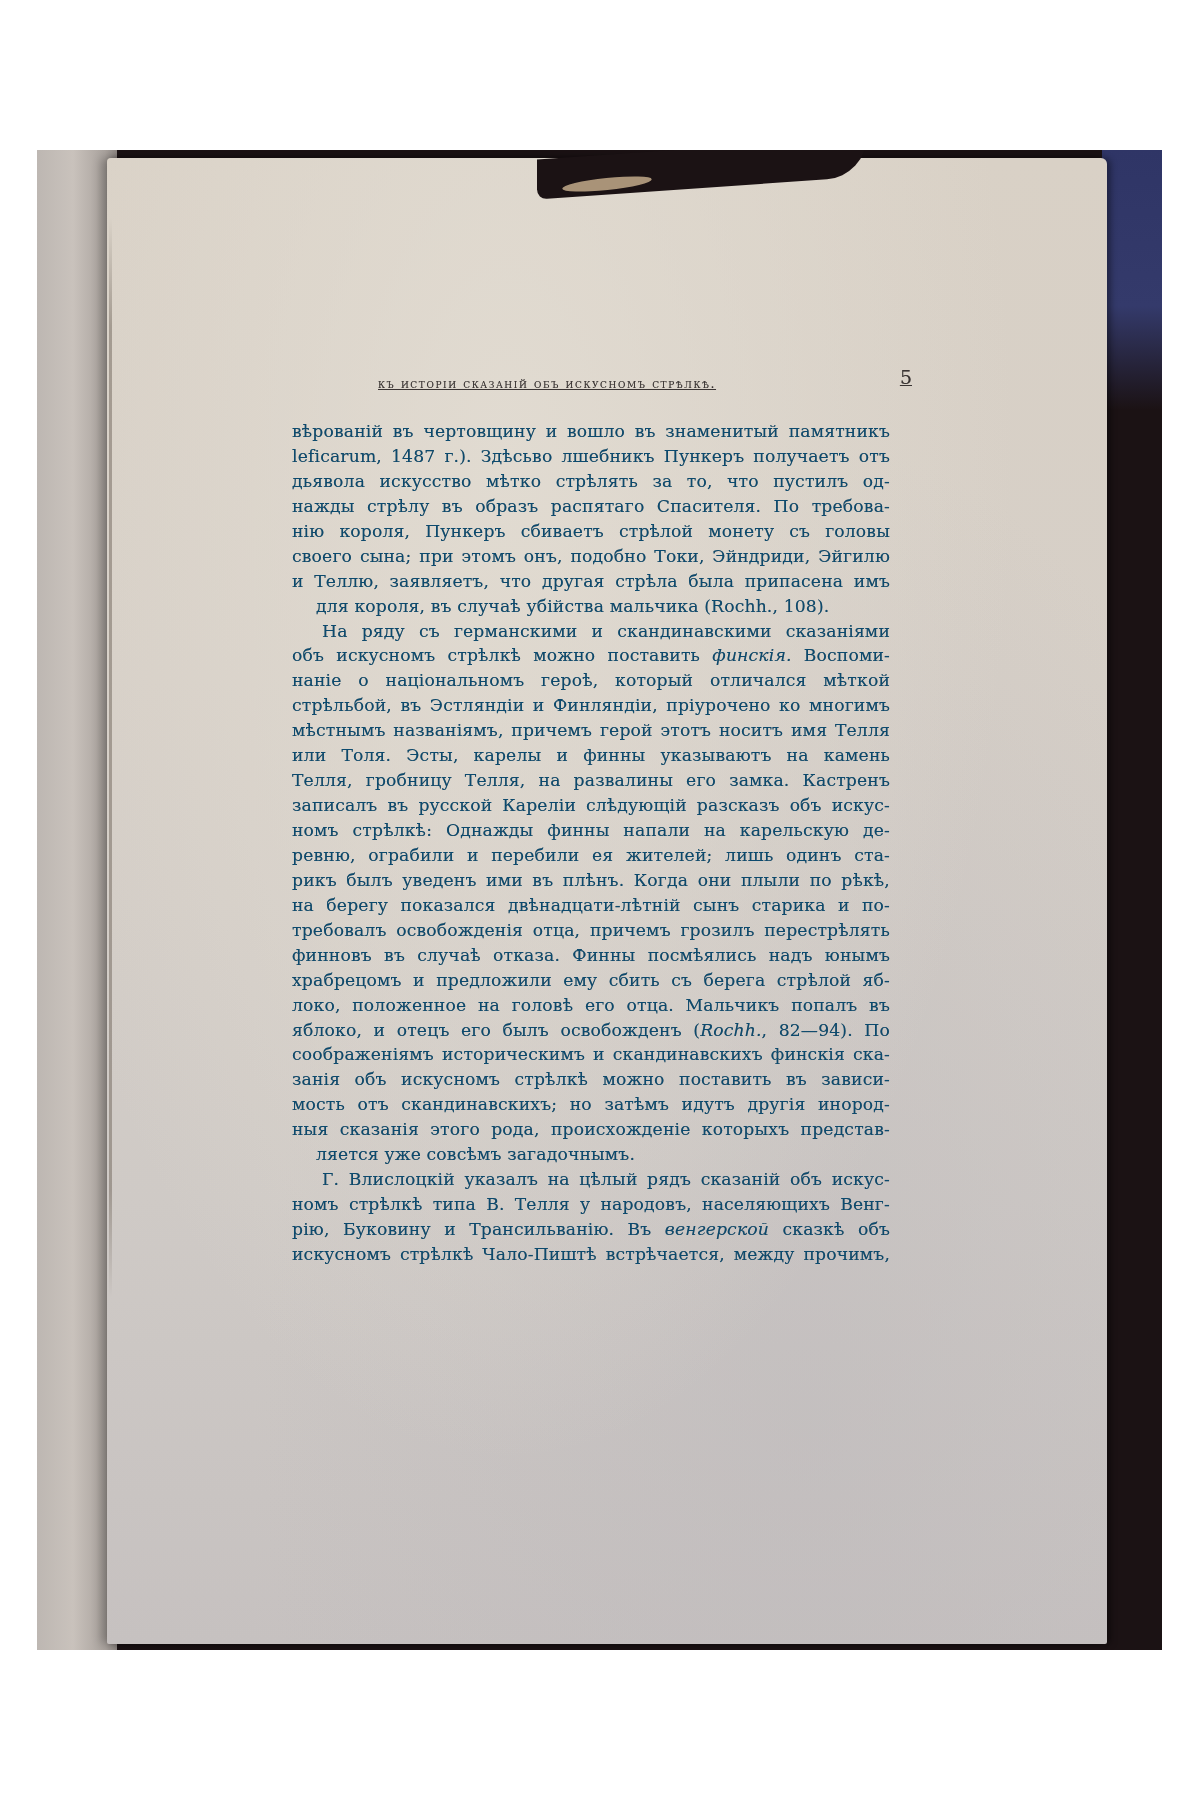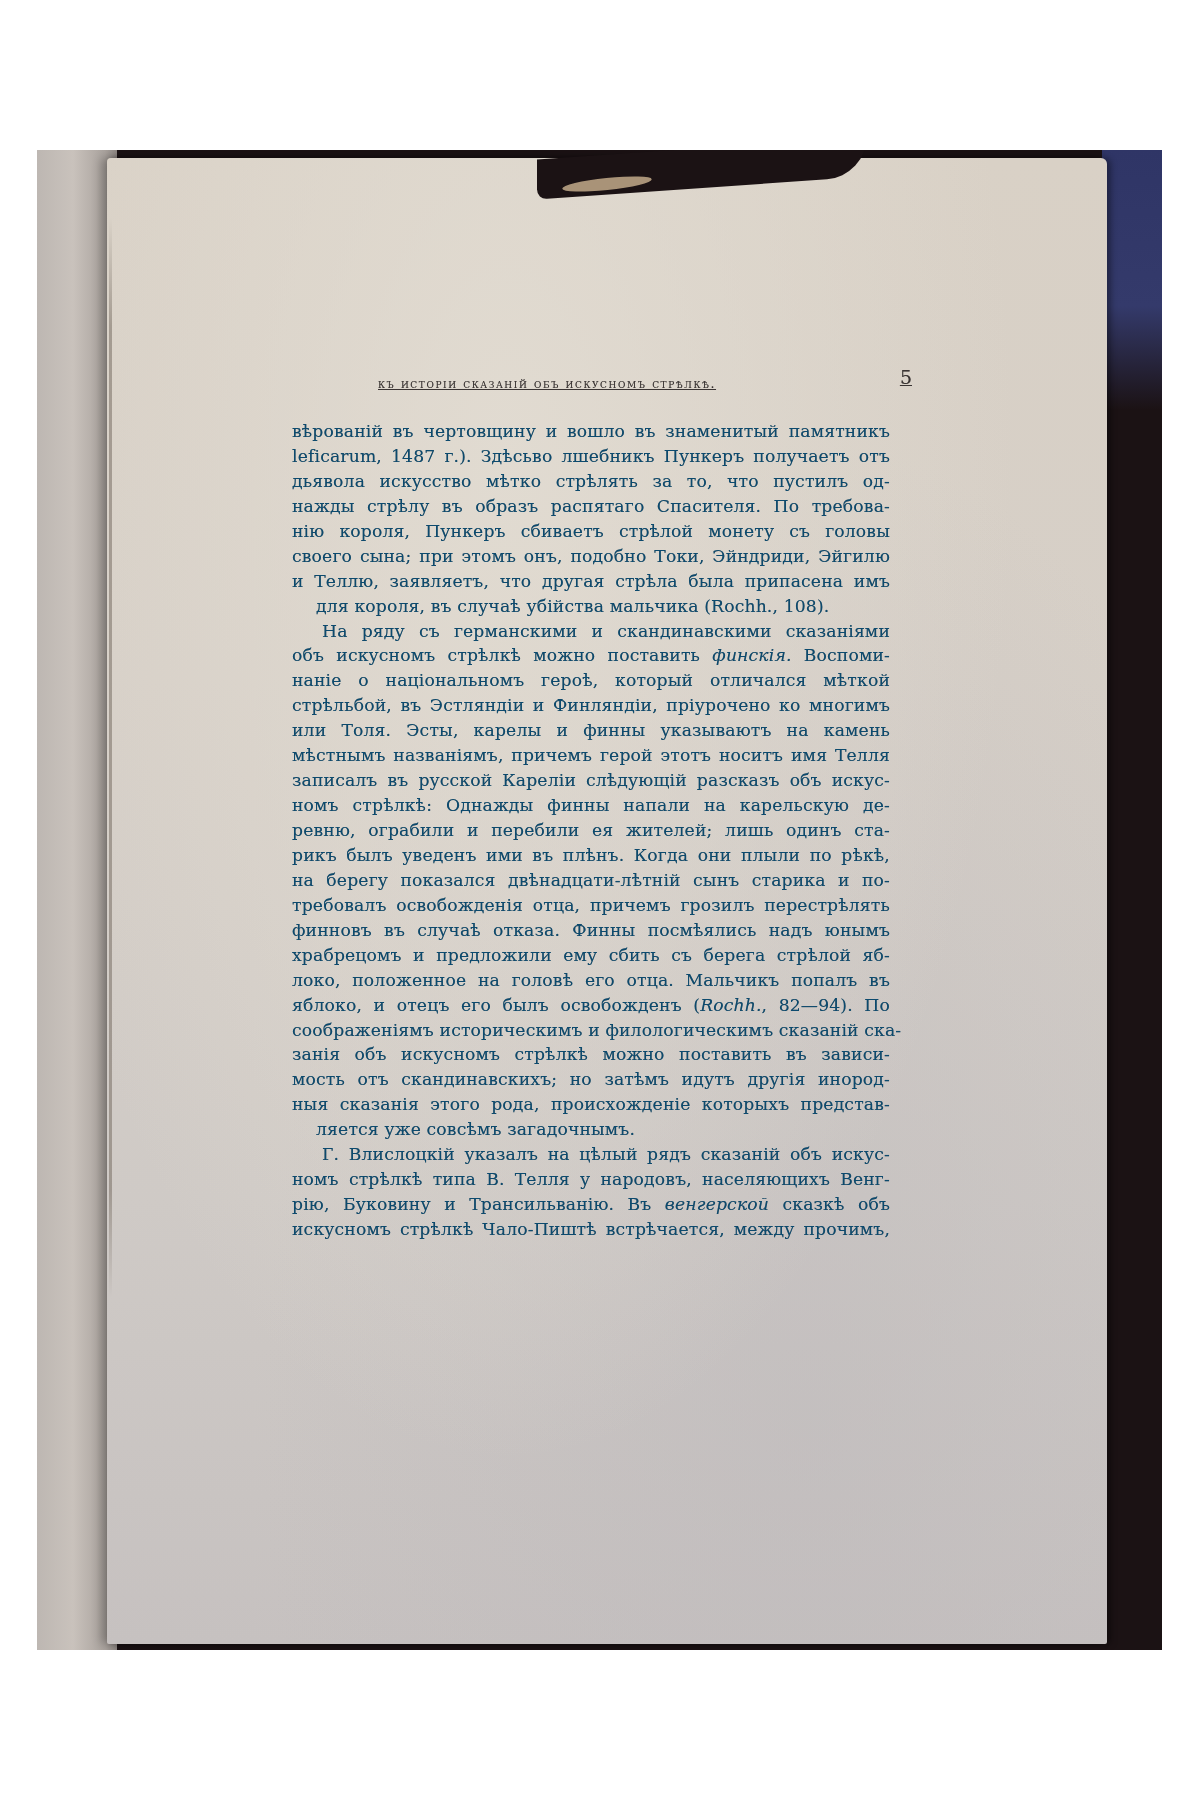--- a/index.html
+++ b/index.html
@@ -168,33 +168,34 @@
       <span class="line"><span class="seg">нiю короля, Пункеръ сбиваетъ стрѣлой монету съ головы</span></span>
       <span class="line"><span class="seg">своего сына; при этомъ онъ, подобно Токи, Эйндриди, Эйгилю</span></span>
       <span class="line"><span class="seg">и Теллю, заявляетъ, что другая стрѣла была припасена имъ</span></span>
       <span class="line last"><span class="seg">для короля, въ случаѣ убiйства мальчика (Rochh., 108).</span></span>
     </div>
     <div>
       <span class="line indent"><span class="seg">На ряду съ германскими и скандинавскими сказанiями</span></span>
       <span class="line"><span class="seg">объ искусномъ стрѣлкѣ можно поставить </span><span class="seg it">финскiя.</span><span class="seg"> Воспоми-</span></span>
       <span class="line"><span class="seg">нанiе о нацiональномъ героѣ, который отличался мѣткой</span></span>
       <span class="line"><span class="seg">стрѣльбой, въ Эстляндiи и Финляндiи, прiурочено ко многимъ</span></span>
+      <span class="line"><span class="seg">мѣстнымъ названiямъ, причемъ герой этотъ носитъ имя Телля</span></span>
       <span class="line"><span class="seg">или Толя. Эсты, карелы и финны указываютъ на камень</span></span>
-      <span class="line"><span class="seg">мѣстнымъ названiямъ, причемъ герой этотъ носитъ имя Телля</span></span>
+      <span class="line"><span class="seg">Телля, гробницу Телля, на развалины его замка. Кастренъ</span></span>
       <span class="line"><span class="seg">записалъ въ русской Карелiи слѣдующiй разсказъ объ искус-</span></span>
       <span class="line"><span class="seg">номъ стрѣлкѣ: Однажды финны напали на карельскую де-</span></span>
       <span class="line"><span class="seg">ревню, ограбили и перебили ея жителей; лишь одинъ ста-</span></span>
       <span class="line"><span class="seg">рикъ былъ уведенъ ими въ плѣнъ. Когда они плыли по рѣкѣ,</span></span>
       <span class="line"><span class="seg">на берегу показался двѣнадцати-лѣтнiй сынъ старика и по-</span></span>
       <span class="line"><span class="seg">требовалъ освобожденiя отца, причемъ грозилъ перестрѣлять</span></span>
       <span class="line"><span class="seg">финновъ въ случаѣ отказа. Финны посмѣялись надъ юнымъ</span></span>
       <span class="line"><span class="seg">храбрецомъ и предложили ему сбить съ берега стрѣлой яб-</span></span>
       <span class="line"><span class="seg">локо, положенное на головѣ его отца. Мальчикъ попалъ въ</span></span>
       <span class="line"><span class="seg">яблоко, и отецъ его былъ освобожденъ (</span><span class="seg it">Rochh.</span><span class="seg">, 82—94). По</span></span>
-      <span class="line"><span class="seg">соображенiямъ историческимъ и филологическимъ сказанiй ска-</span></span>
+      <span class="line"><span class="seg">соображенiямъ историческимъ и скандинавскихъ финскiя ска-</span></span>
       <span class="line"><span class="seg">занiя объ искусномъ стрѣлкѣ можно поставить въ зависи-</span></span>
       <span class="line"><span class="seg">мость отъ скандинавскихъ; но затѣмъ идутъ другiя инород-</span></span>
       <span class="line"><span class="seg">ныя сказанiя этого рода, происхожденiе которыхъ представ-</span></span>
       <span class="line last"><span class="seg">ляется уже совсѣмъ загадочнымъ.</span></span>
     </div>
     <div>
       <span class="line indent"><span class="seg">Г. Влислоцкiй указалъ на цѣлый рядъ сказанiй объ искус-</span></span>
       <span class="line"><span class="seg">номъ стрѣлкѣ типа В. Телля у народовъ, населяющихъ Венг-</span></span>
       <span class="line"><span class="seg">рiю, Буковину и Трансильванiю. Въ </span><span class="seg it">венгерской</span><span class="seg"> сказкѣ объ</span></span>
       <span class="line"><span class="seg">искусномъ стрѣлкѣ Чало-Пиштѣ встрѣчается, между прочимъ,</span></span>

